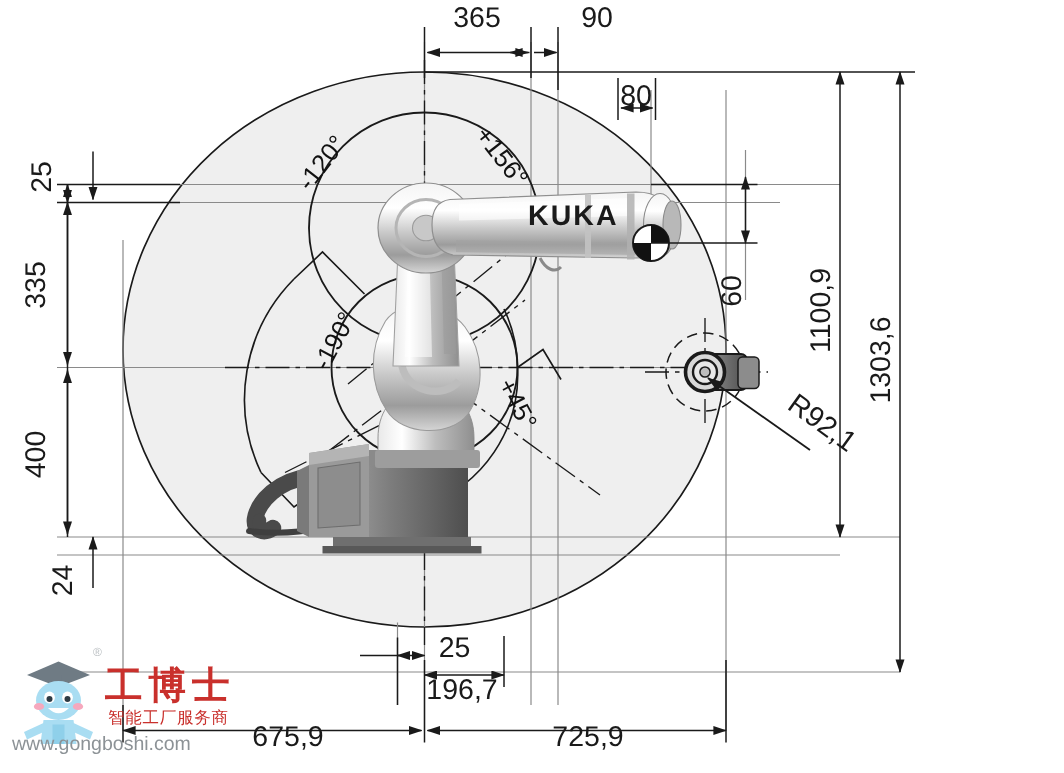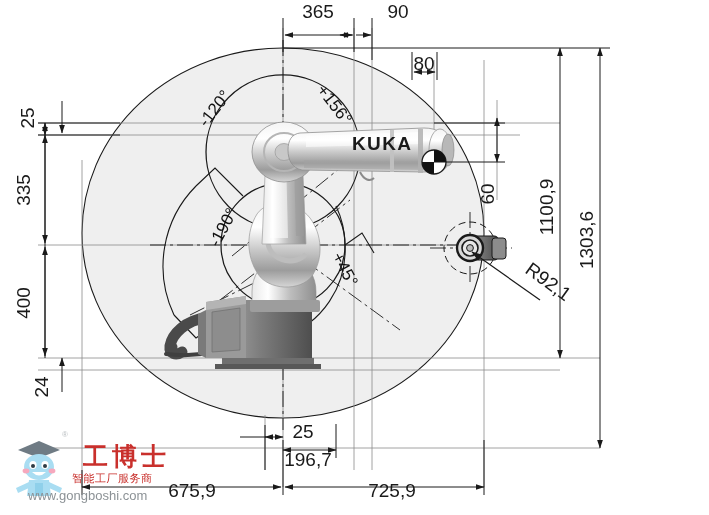--- a/index.html
+++ b/index.html
@@ -9,25 +9,25 @@
   svg.layer{position:absolute;left:0;top:0;width:709px;height:515px;overflow:visible;}
   .dimtext{font-family:"Liberation Sans",sans-serif;font-size:19px;fill:#1a1a1a;}
   .angtext{font-family:"Liberation Sans",sans-serif;font-size:17px;fill:#111;}
   .hdr{position:absolute;right:9px;top:5px;font-size:14.5px;color:#1a1a1a;
        letter-spacing:.1px;white-space:nowrap;}
   
   #wm{position:absolute;left:4px;top:428px;width:154px;height:84px;}
   #wm .mascot{position:absolute;left:4px;top:8px;width:62px;height:62px;}
   #wm .cn{position:absolute;left:66px;top:12px;font-size:25px;color:#c9302c;
           font-family:"DejaVu Sans",sans-serif;font-weight:bold;letter-spacing:4px;
-          white-space:nowrap;margin-left:13px;}
+          white-space:nowrap;}
   #wm .cn2{position:absolute;left:68px;top:43px;font-size:11px;color:#c9302c;
            font-family:"DejaVu Sans",sans-serif;letter-spacing:.5px;white-space:nowrap;}
   #wm .url{position:absolute;left:4px;top:60px;font-size:13px;color:#8c9296;
-           font-family:"Liberation Sans",sans-serif;white-space:nowrap;margin-left:20px;}
+           font-family:"Liberation Sans",sans-serif;white-space:nowrap;}
   #wm .reg{position:absolute;left:58px;top:2px;font-size:8px;color:#b9bec1;}
 </style>
 </head>
 <body>
 
 <div id="stage">
 
 
   <svg class="layer" viewBox="0 0 709 515">
     <defs>

